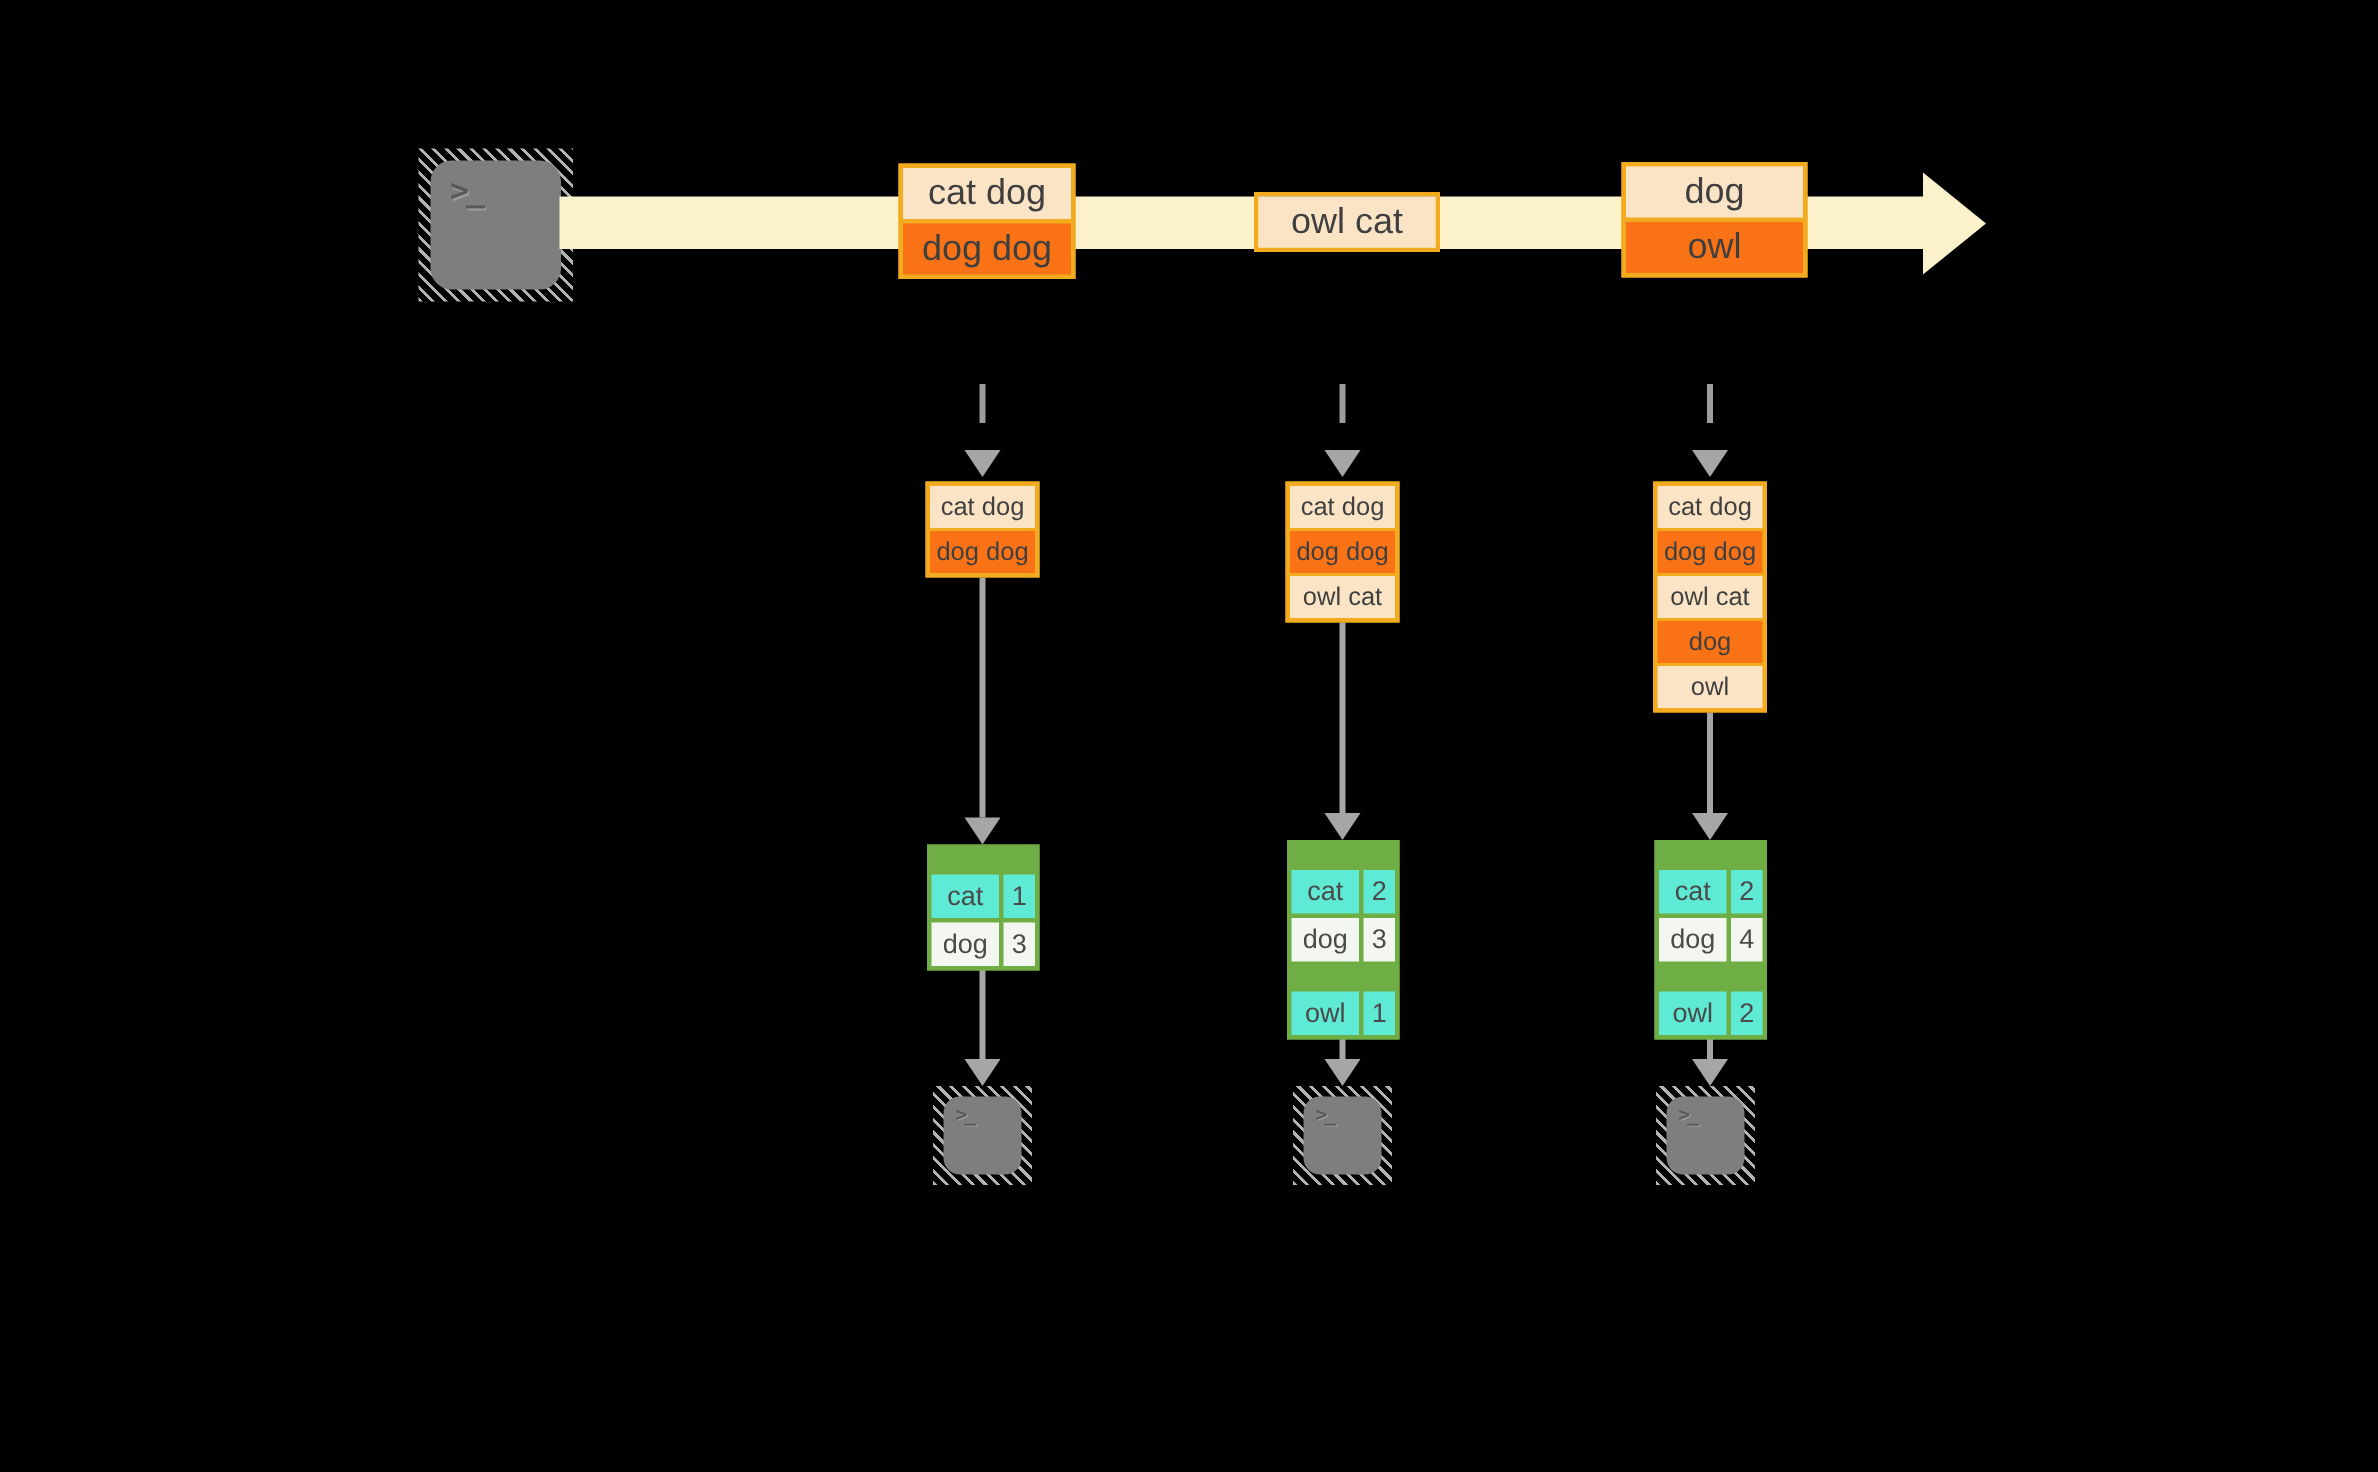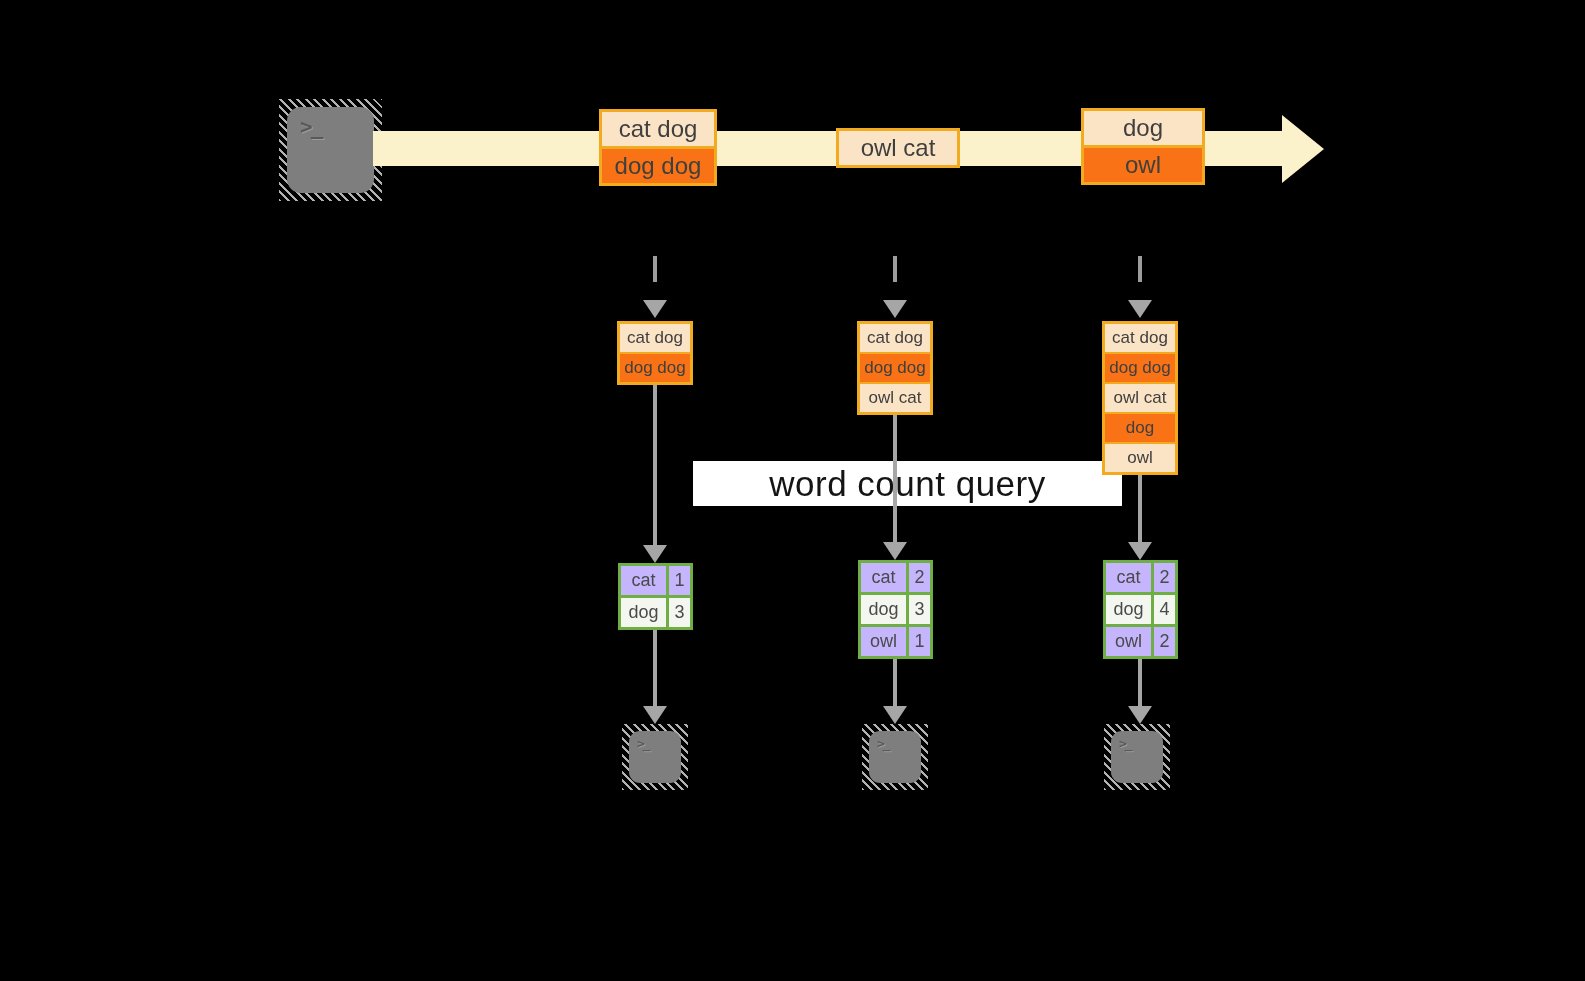--- a/index.html
+++ b/index.html
@@ -37,21 +37,21 @@
 
   
   .query-label{position:absolute;left:693px;top:461px;width:429px;height:45px;background:#ffffff;
                color:#141414;display:flex;align-items:center;justify-content:center;
                font-size:35px;font-weight:300;letter-spacing:.5px;z-index:2;}
 
   
   .gtable{position:absolute;background:#6FAE44;border:3px solid #6FAE44;
           display:grid;grid-template-columns:45px 21px;gap:3px;z-index:4;}
   .gcell{height:29px;display:flex;align-items:center;justify-content:center;font-size:18px;color:#4a4a4a;}
-  .fill-ga{background:#c4b5fd;}
+  .fill-ga{background:#5eead4;margin-top:17px;}
   .fill-gb{background:#F4F7F0;}
 </style>
 </head>
 <body>
 
 <div class="canvas">
 
   <div class="term" style="left:279px;top:99px;width:103px;height:102px;">
     <div class="term-inner" style="inset:8px;">
       <span class="term-glyph" style="left:13px;top:8px;font-size:21px;">&gt;_</span>
@@ -96,21 +96,20 @@
     <div class="orow sm fill-a">owl cat</div>
   </div>
   <div class="obox sbox" style="left:1102px;top:321px;width:70px;">
     <div class="orow sm fill-a">cat dog</div>
     <div class="orow sm fill-b">dog dog</div>
     <div class="orow sm fill-a">owl cat</div>
     <div class="orow sm fill-b">dog</div>
     <div class="orow sm fill-a">owl</div>
   </div>
 
-  <div class="query-label">word count query</div>
 
   <div class="arrow" style="left:643px;top:385px;height:178px;">
     <div class="shaft"></div>
     <div class="head"></div>
   </div>
   <div class="arrow" style="left:883px;top:415px;height:145px;">
     <div class="shaft"></div>
     <div class="head"></div>
   </div>
   <div class="arrow" style="left:1128px;top:475px;height:85px;">

